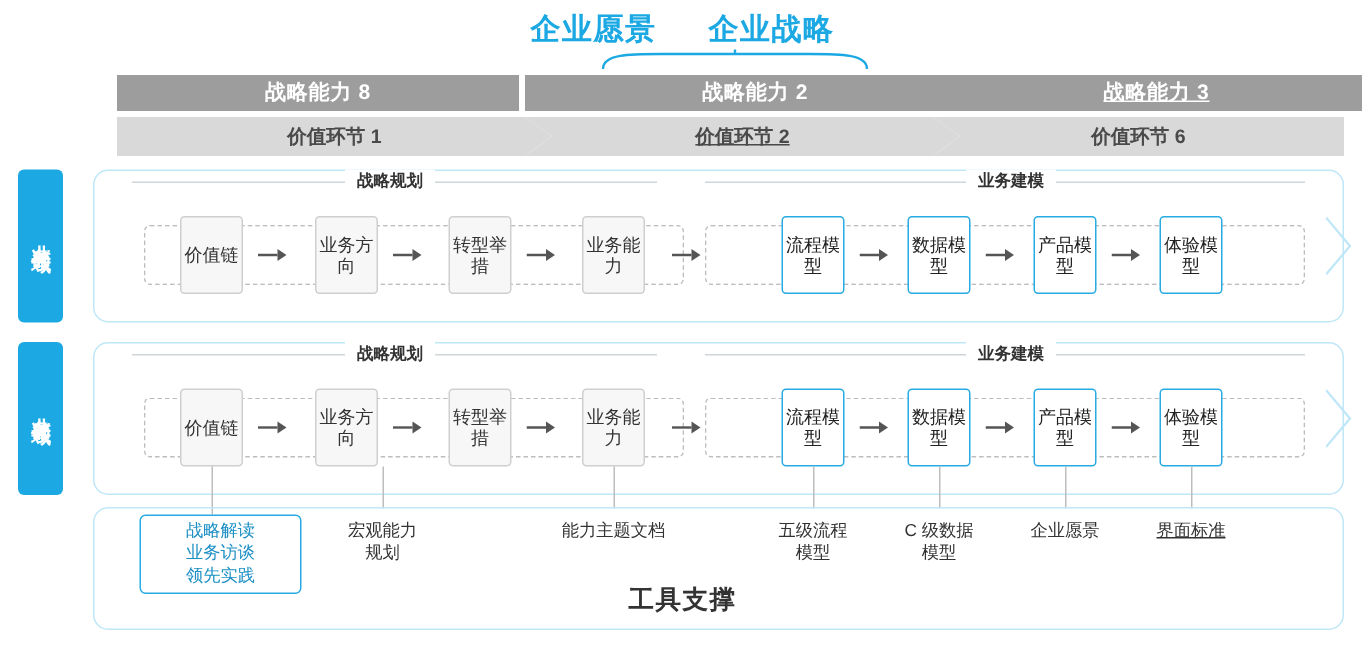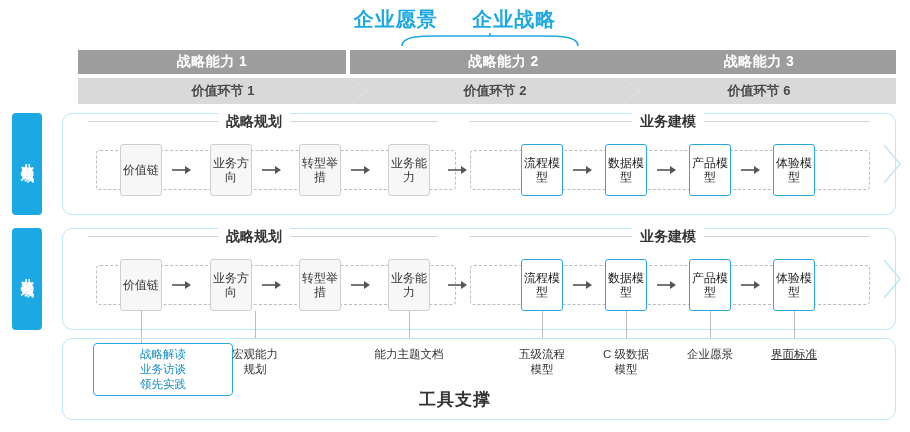--- a/index.html
+++ b/index.html
@@ -30,34 +30,34 @@
   .cap-band{position:absolute;left:78px;top:50px;width:818px;height:24px;}
   .cap-cell{
     position:absolute;top:0;height:24px;
     background:#9d9d9d;color:#ffffff;
     font-size:14px;font-weight:bold;
     display:flex;align-items:center;justify-content:center;
     letter-spacing:.5px;
   }
   .cap-1{left:0;width:268px;}
   .cap-2{left:272px;width:307px;}
-  .cap-3{left:544px;width:274px;}
+  .cap-3{left:556px;width:274px;text-decoration:underline;}
 
   
   .val-band{position:absolute;left:78px;top:78px;width:657px;height:26px;}
   .chev{
     position:absolute;top:0;height:26px;
     background:#d9d9d9;color:#4a4a4a;
     font-size:13px;font-weight:bold;
     display:flex;align-items:center;justify-content:center;
   }
   .chev-1{left:0;width:290px;
     clip-path:polygon(0 0, 272px 0, 290px 13px, 272px 26px, 0 26px);}
   .chev-2{left:272px;width:290px;
-    clip-path:polygon(0 0, 272px 0, 290px 13px, 272px 26px, 0 26px, 18px 13px);}
+    clip-path:polygon(0 0, 272px 0, 290px 13px, 272px 26px, 0 26px, 18px 13px);text-decoration:underline;}
   .chev-3{left:544px;width:274px;
     clip-path:polygon(0 0, 274px 0, 274px 26px, 0 26px, 18px 13px);}
 
   
   .domain-lab{
     position:absolute;left:12px;width:30px;
     background:#1ca9e3;color:#fff;
     border-radius:4px;
     font-size:13px;font-weight:bold;
     display:flex;align-items:center;justify-content:center;
@@ -74,22 +74,22 @@
     position:absolute;left:62px;width:834px;height:102px;
     border:1.5px solid #bfe7f8;border-radius:10px;
     background:#ffffff;
     box-sizing:border-box;
   }
   .row-1{top:113px;}
   .row-2{top:228px;}
 
   
   .sec-head{
-    position:absolute;font-size:14px;font-weight:bold;color:#333;
-    background:#fff;padding:0 8px;
+    position:absolute;font-size:11px;font-weight:bold;color:#333;
+    background:#fff;padding:0 8px;margin-left:12px;
   }
   .sec-rule{position:absolute;height:1px;background:#cfd6da;}
 
   
   .dash-group{
     position:absolute;border:1px dashed #bdbdbd;border-radius:4px;
     box-sizing:border-box;
   }
 
   
@@ -111,21 +111,21 @@
   .arrow{
     position:absolute;height:10px;width:20px;
   }
 
   
   .tool-lab{
     position:absolute;text-align:center;font-size:11.5px;color:#333;
     line-height:15px;
   }
   .tool-lab.boxed{
-    border:1px solid #29abe2;border-radius:4px;padding:3px 21px;
+    border:1px solid #29abe2;border-radius:4px;padding:3px 5px;
     color:#1b8fc4;
   }
   .conn{position:absolute;background:#bdbdbd;width:1px;}
 
   
   .support-box{
     position:absolute;left:62px;top:338px;width:834px;height:82px;
     border:1.5px solid #bfe7f8;border-radius:10px;box-sizing:border-box;
   }
   .support-title{
@@ -142,21 +142,21 @@
     <span>企业愿景</span>
     <span>企业战略</span>
   </div>
 
   <svg class="brace" viewBox="0 0 180 14">
     <path d="M2,13 C2,3 20,3 40,3 L140,3 C160,3 178,3 178,13" fill="none" stroke="#1ca9e3" stroke-width="1.6"></path>
     <path d="M90,3 L90,-2" fill="none" stroke="#1ca9e3" stroke-width="1.6"></path>
   </svg>
 
   <div class="cap-band">
-    <div class="cap-cell cap-1">战略能力 1</div>
+    <div class="cap-cell cap-1">战略能力 8</div>
     <div class="cap-cell cap-2">战略能力 2</div>
     <div class="cap-cell cap-3">战略能力 3</div>
   </div>
 
   <div class="val-band">
     <div class="chev chev-1">价值环节 1</div>
     <div class="chev chev-2">价值环节 2</div>
     <div class="chev chev-3">价值环节 6</div>
   </div>
 

